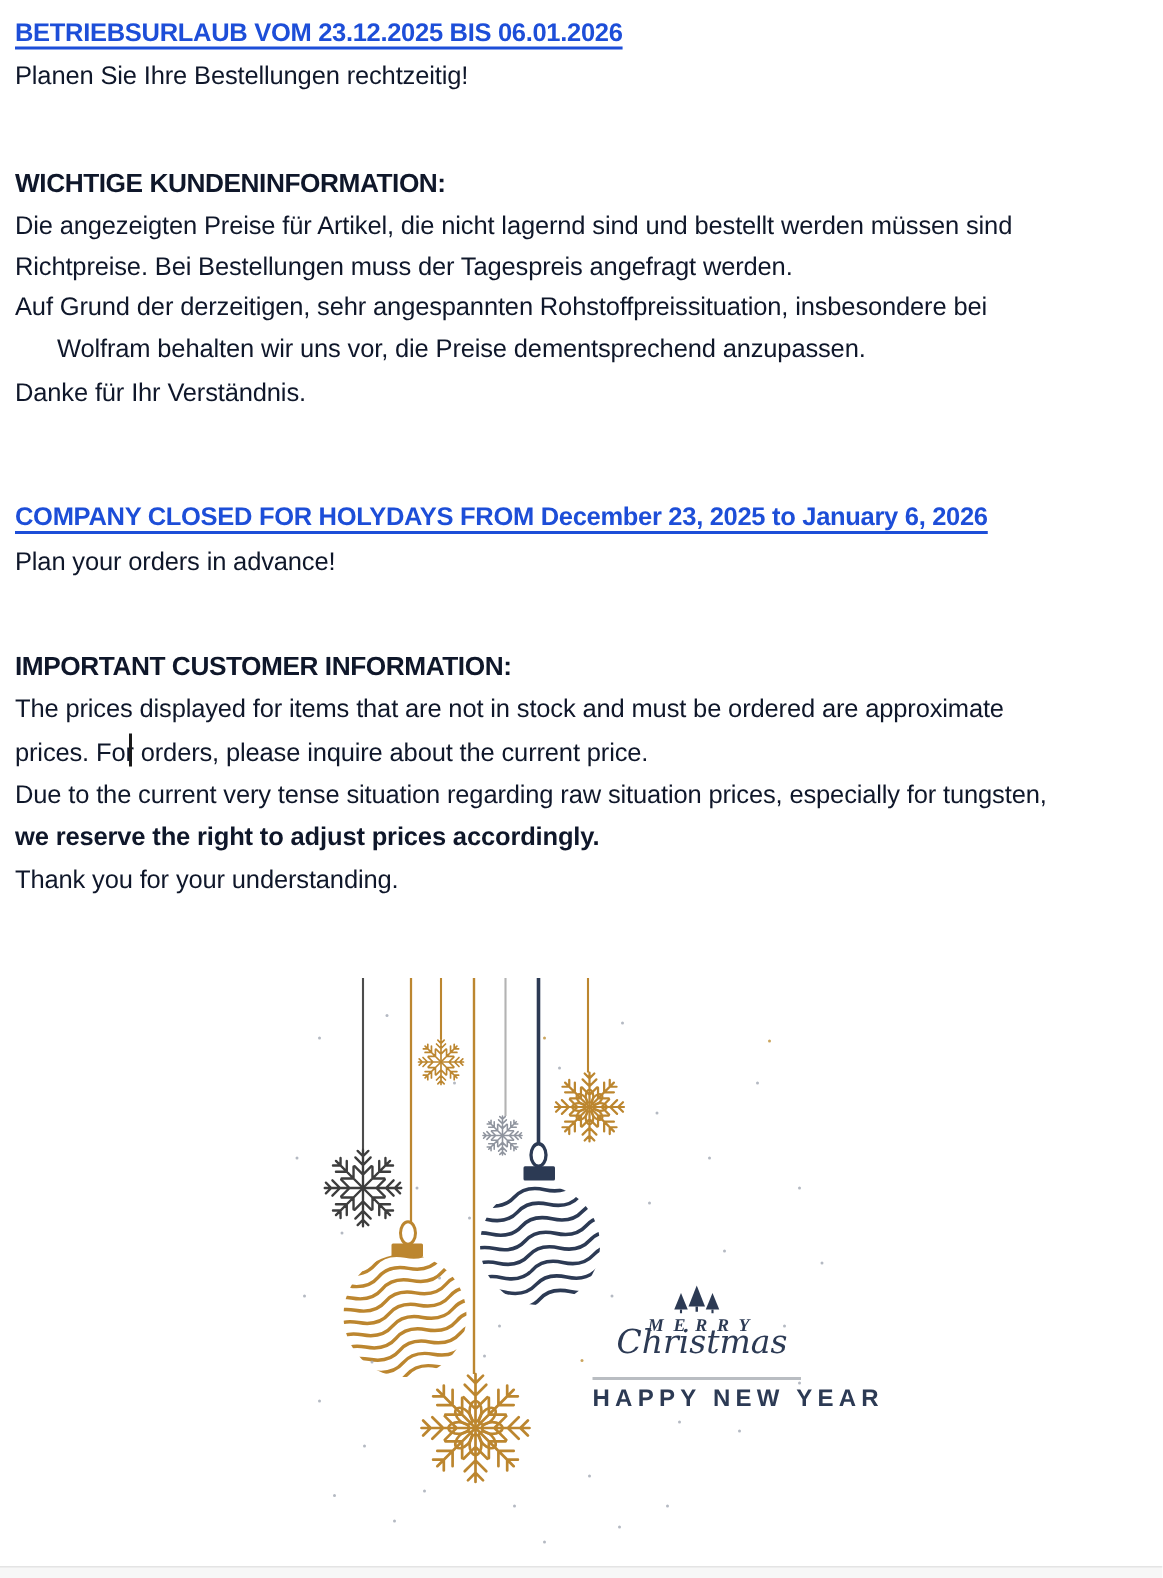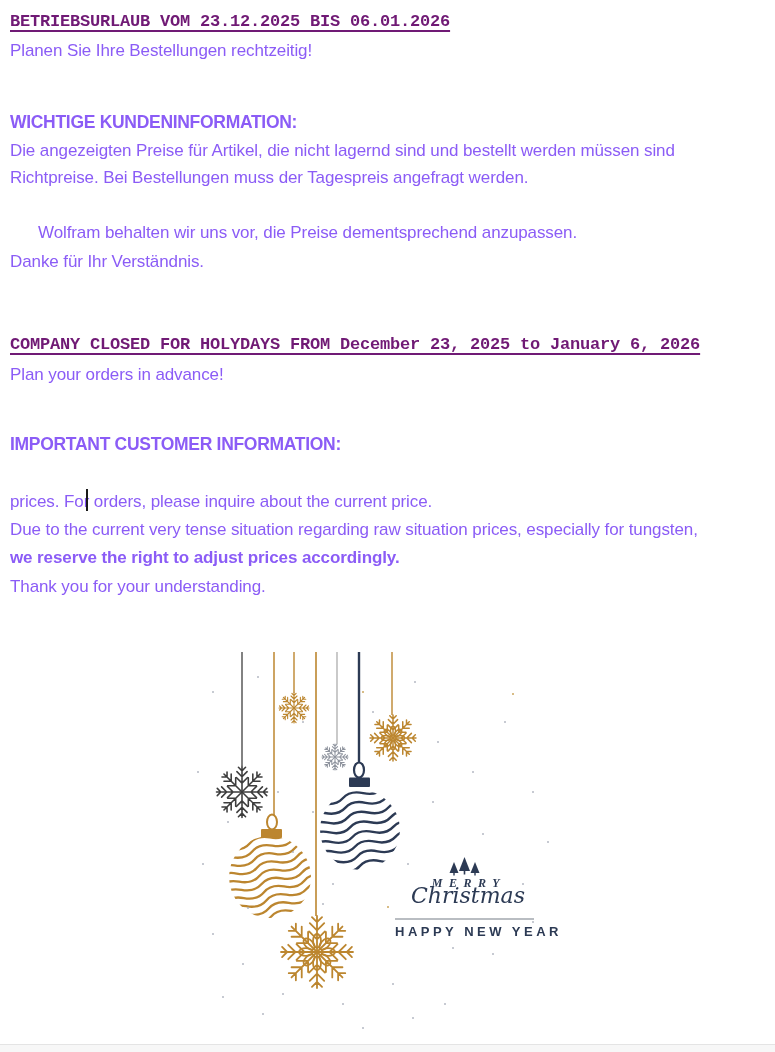--- a/index.html
+++ b/index.html
@@ -1,52 +1,54 @@
 <!DOCTYPE html>
 <html><head>
 <meta charset="utf-8">
 <style>
   html,body{margin:0;padding:0;}
   body{width:775px;height:1052px;background:#ffffff;font-family:"Liberation Sans",sans-serif;overflow:hidden;}
   #page{position:relative;width:775px;height:1052px;background:#fff;}
 
-  .ln{position:absolute;left:10px;white-space:nowrap;font-size:17px;line-height:24px;color:#8b5cf6;letter-spacing:-0.1px;}
-  .h-gold{font-weight:bold;color:#701a75;text-decoration:underline;text-decoration-thickness:2px;text-underline-offset:4px;letter-spacing:-0.2px;font-family:Liberation Mono, monospace;}
+  .ln{position:absolute;left:10px;white-space:nowrap;font-size:17px;line-height:24px;color:#0f172a;letter-spacing:-0.1px;}
+  .h-gold{font-weight:bold;color:#1d4ed8;text-decoration:underline;text-decoration-thickness:2px;text-underline-offset:4px;letter-spacing:-0.2px;}
   .h-black{font-weight:bold;font-size:17.5px;letter-spacing:-0.3px;}
 
   .caret{position:absolute;left:86px;top:489px;width:1.5px;height:22px;background:#1a1a1a;}
 
   #illus{position:absolute;left:183px;top:652px;width:400px;height:385px;}
   #illus svg{position:absolute;left:0;top:0;}
   .ov{position:absolute;color:#2c3a54;text-align:center;white-space:nowrap;}
   .merry{left:203px;top:224px;width:160px;font-family:"Liberation Serif",serif;font-weight:600;font-size:12px;letter-spacing:6.5px;padding-left:6px;box-sizing:border-box;font-style:italic;}
   .xmas{left:190px;top:231px;width:190px;font-family:"DejaVu Serif",serif;font-style:italic;font-size:22px;}
   .divider{position:absolute;left:212px;top:266px;width:139px;height:2px;background:#b9bdc2;}
-  .hny{left:212px;top:272px;width:139px;font-weight:600;font-size:13px;letter-spacing:3.5px;}
+  .hny{left:212px;top:272px;width:139px;font-weight:600;font-size:16px;letter-spacing:3.5px;}
 
   .bottombar{position:absolute;left:0;top:1044px;width:775px;height:8px;background:#f7f7f7;border-top:1px solid #e4e4e4;box-sizing:border-box;}
 </style>
 </head>
 <body>
 
 <div id="page">
 
   <div class="ln h-gold" style="top:10px;">BETRIEBSURLAUB VOM 23.12.2025 BIS 06.01.2026</div>
   <div class="ln" style="top:36px;line-height:29px;">Planen Sie Ihre Bestellungen rechtzeitig!</div>
 
   <div class="ln h-black" style="top:108px;line-height:29px;">WICHTIGE KUNDENINFORMATION:</div>
   <div class="ln" style="top:136px;line-height:29px;">Die angezeigten Preise für Artikel, die nicht lagernd sind und bestellt werden müssen sind</div>
   <div class="ln" style="top:163px;line-height:29px;">Richtpreise. Bei Bestellungen muss der Tagespreis angefragt werden.</div>
+  <div class="ln" style="top:190px;line-height:29px;">Auf Grund der derzeitigen, sehr angespannten Rohstoffpreissituation, insbesondere bei</div>
   <div class="ln" style="top:218px;line-height:29px;margin-left:28px;">Wolfram behalten wir uns vor, die Preise dementsprechend anzupassen.</div>
   <div class="ln" style="top:247px;line-height:29px;">Danke für Ihr Verständnis.</div>
 
   <div class="ln h-gold" style="top:333px;">COMPANY CLOSED FOR HOLYDAYS FROM December 23, 2025 to January 6, 2026</div>
   <div class="ln h-black" style="top:430px;line-height:29px;">IMPORTANT CUSTOMER INFORMATION:</div>
 
   <div class="ln" style="top:360px;line-height:29px;">Plan your orders in advance!</div>
+  <div class="ln" style="top:458px;line-height:29px;">The prices displayed for items that are not in stock and must be ordered are approximate</div>
   <div class="ln" style="top:487px;line-height:29px;">prices. For orders, please inquire about the current price.</div>
   <div class="ln" style="top:515px;line-height:29px;">Due to the current very tense situation regarding raw situation prices, especially for tungsten,</div>
   <div class="ln" style="top:543px;line-height:29px;font-weight:bold;">we reserve the right to adjust prices accordingly.</div>
   <div class="ln" style="top:572px;line-height:29px;">Thank you for your understanding.</div>
 
   <div class="caret"></div>
 
   <div id="illus">
     <svg width="400" height="385" viewBox="0 0 400 385">
       <defs>

